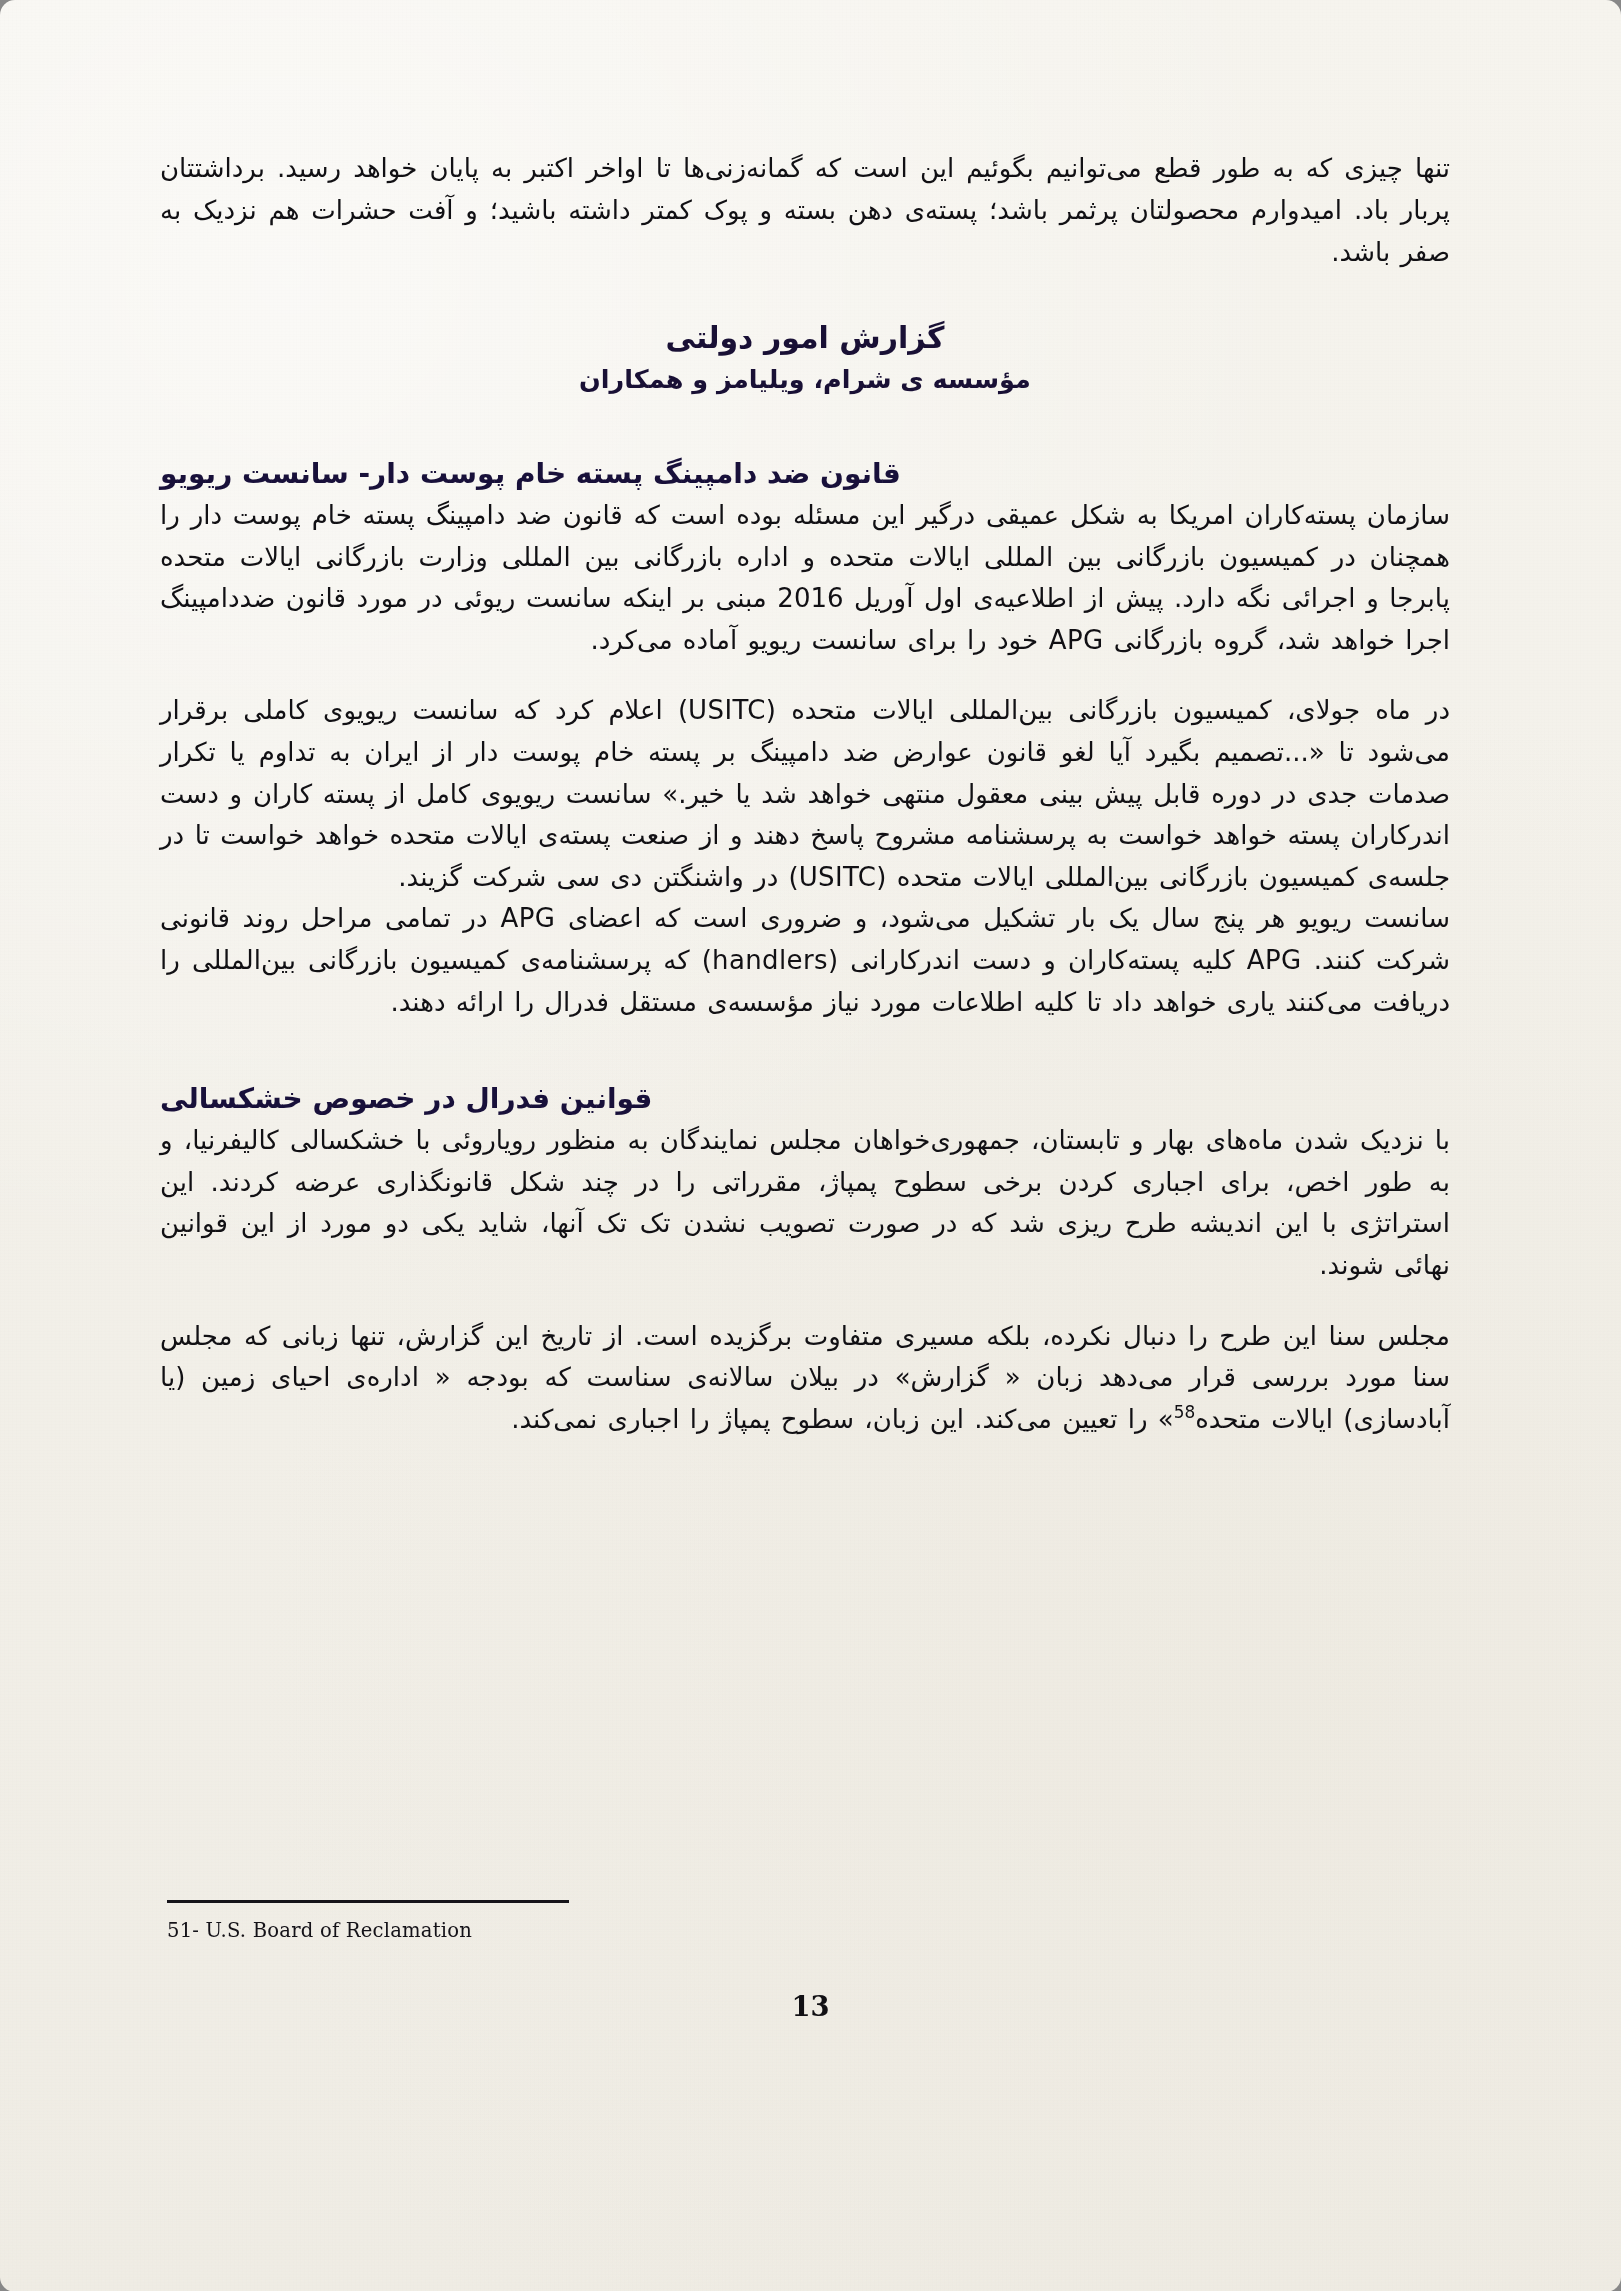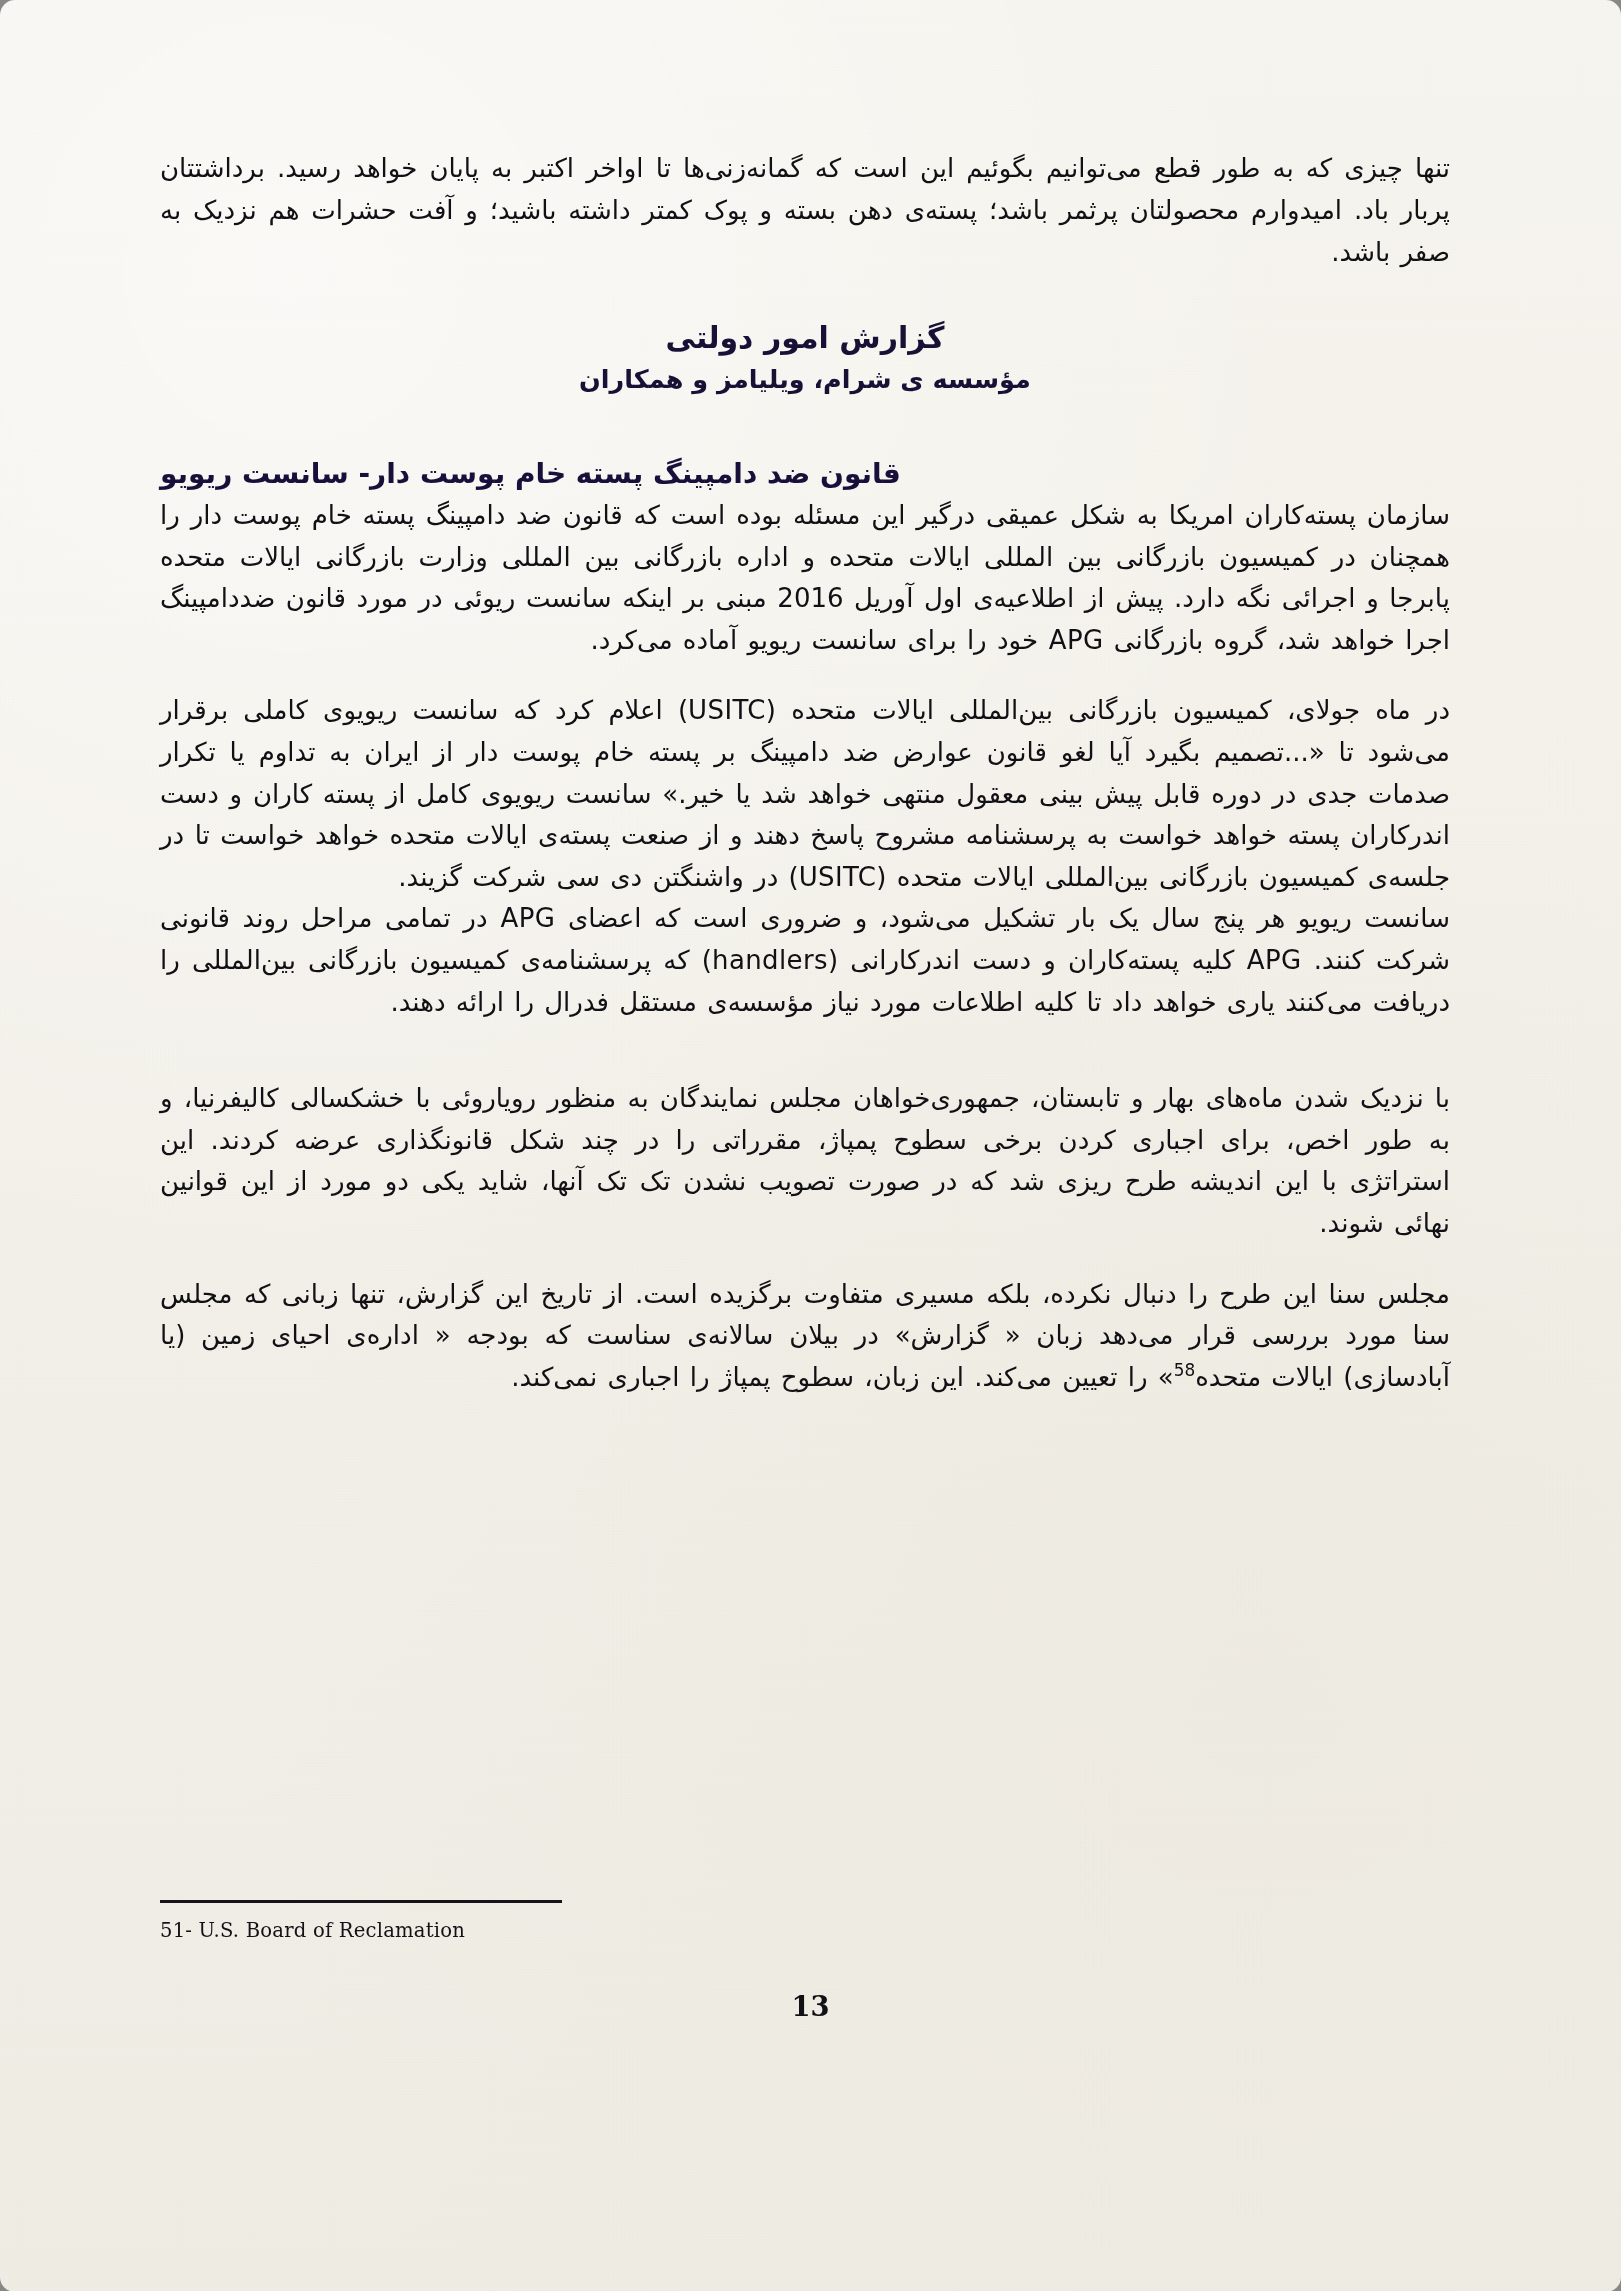--- a/index.html
+++ b/index.html
@@ -78,21 +78,21 @@
     font-family: "DejaVu Sans", sans-serif;
     font-weight: bold;
     font-size: 28px;
     line-height: 1.5;
     color: #18103a;
     letter-spacing: 1.4px;
   }
 
   .footnote-zone {
     position: absolute;
-    left: 160px;
+    left: 167px;
     top: 1900px;
     width: 1290px;
     direction: ltr;
   }
   .footnote-rule {
     width: 402px;
     height: 2.9px;
     background: #16141a;
     margin: 0 0 15.7px 0;
   }
@@ -143,20 +143,21 @@
     <p class="para tight">سازمان پسته‌کاران امریکا به شکل عمیقی درگیر این مسئله بوده است که قانون ضد دامپینگ پسته خام پوست دار را همچنان در کمیسیون بازرگانی بین المللی ایالات متحده و اداره بازرگانی بین المللی وزارت بازرگانی ایالات متحده پابرجا و اجرائی نگه دارد. پیش از اطلاعیه‌ی اول آوریل 2016 مبنی بر اینکه سانست ریوئی در مورد قانون ضددامپینگ اجرا خواهد شد، گروه بازرگانی APG خود را برای سانست ریویو آماده می‌کرد.</p>
 
     <div class="gap-md"></div>
 
     <p class="para tight">در ماه جولای، کمیسیون بازرگانی بین‌المللی ایالات متحده (USITC) اعلام کرد که سانست ریویوی کاملی برقرار می‌شود تا «...تصمیم بگیرد آیا لغو قانون عوارض ضد دامپینگ بر پسته خام پوست دار از ایران به تداوم یا تکرار صدمات جدی در دوره قابل پیش بینی معقول منتهی خواهد شد یا خیر.» سانست ریویوی کامل از پسته کاران و دست اندرکاران پسته خواهد خواست به پرسشنامه مشروح پاسخ دهند و از صنعت پسته‌ی ایالات متحده خواهد خواست تا در جلسه‌ی کمیسیون بازرگانی بین‌المللی ایالات متحده (USITC) در واشنگتن دی سی شرکت گزیند.</p>
 
     <p class="para tight">سانست ریویو هر پنج سال یک بار تشکیل می‌شود، و ضروری است که اعضای APG در تمامی مراحل روند قانونی شرکت کنند. APG کلیه پسته‌کاران و دست اندرکارانی (handlers) که پرسشنامه‌ی کمیسیون بازرگانی بین‌المللی را دریافت می‌کنند یاری خواهد داد تا کلیه اطلاعات مورد نیاز مؤسسه‌ی مستقل فدرال را ارائه دهند.</p>
 
     <div class="gap-xl"></div>
 
+    <div class="head-section">قوانین فدرال در خصوص خشکسالی</div>
 
     <p class="para tight">با نزدیک شدن ماه‌های بهار و تابستان، جمهوری‌خواهان مجلس نمایندگان به منظور رویاروئی با خشکسالی کالیفرنیا، و به طور اخص، برای اجباری کردن برخی سطوح پمپاژ، مقرراتی را در چند شکل قانونگذاری عرضه کردند. این استراتژی با این اندیشه طرح ریزی شد که در صورت تصویب نشدن تک تک آنها، شاید یکی دو مورد از این قوانین نهائی شوند.</p>
 
     <div class="gap-md"></div>
 
     <p class="para tight"><span>مجلس سنا این طرح را دنبال نکرده، بلکه مسیری متفاوت برگزیده است. از تاریخ این گزارش، تنها زبانی که مجلس سنا مورد بررسی قرار می‌دهد زبان « گزارش» در بیلان سالانه‌ی سناست که بودجه « اداره‌ی احیای زمین (یا آبادسازی) ایالات متحده</span><sup class="fn">58</sup><span>» را تعیین می‌کند. این زبان، سطوح پمپاژ را اجباری نمی‌کند.</span></p>
 
   </div>
 
   <div class="footnote-zone">

